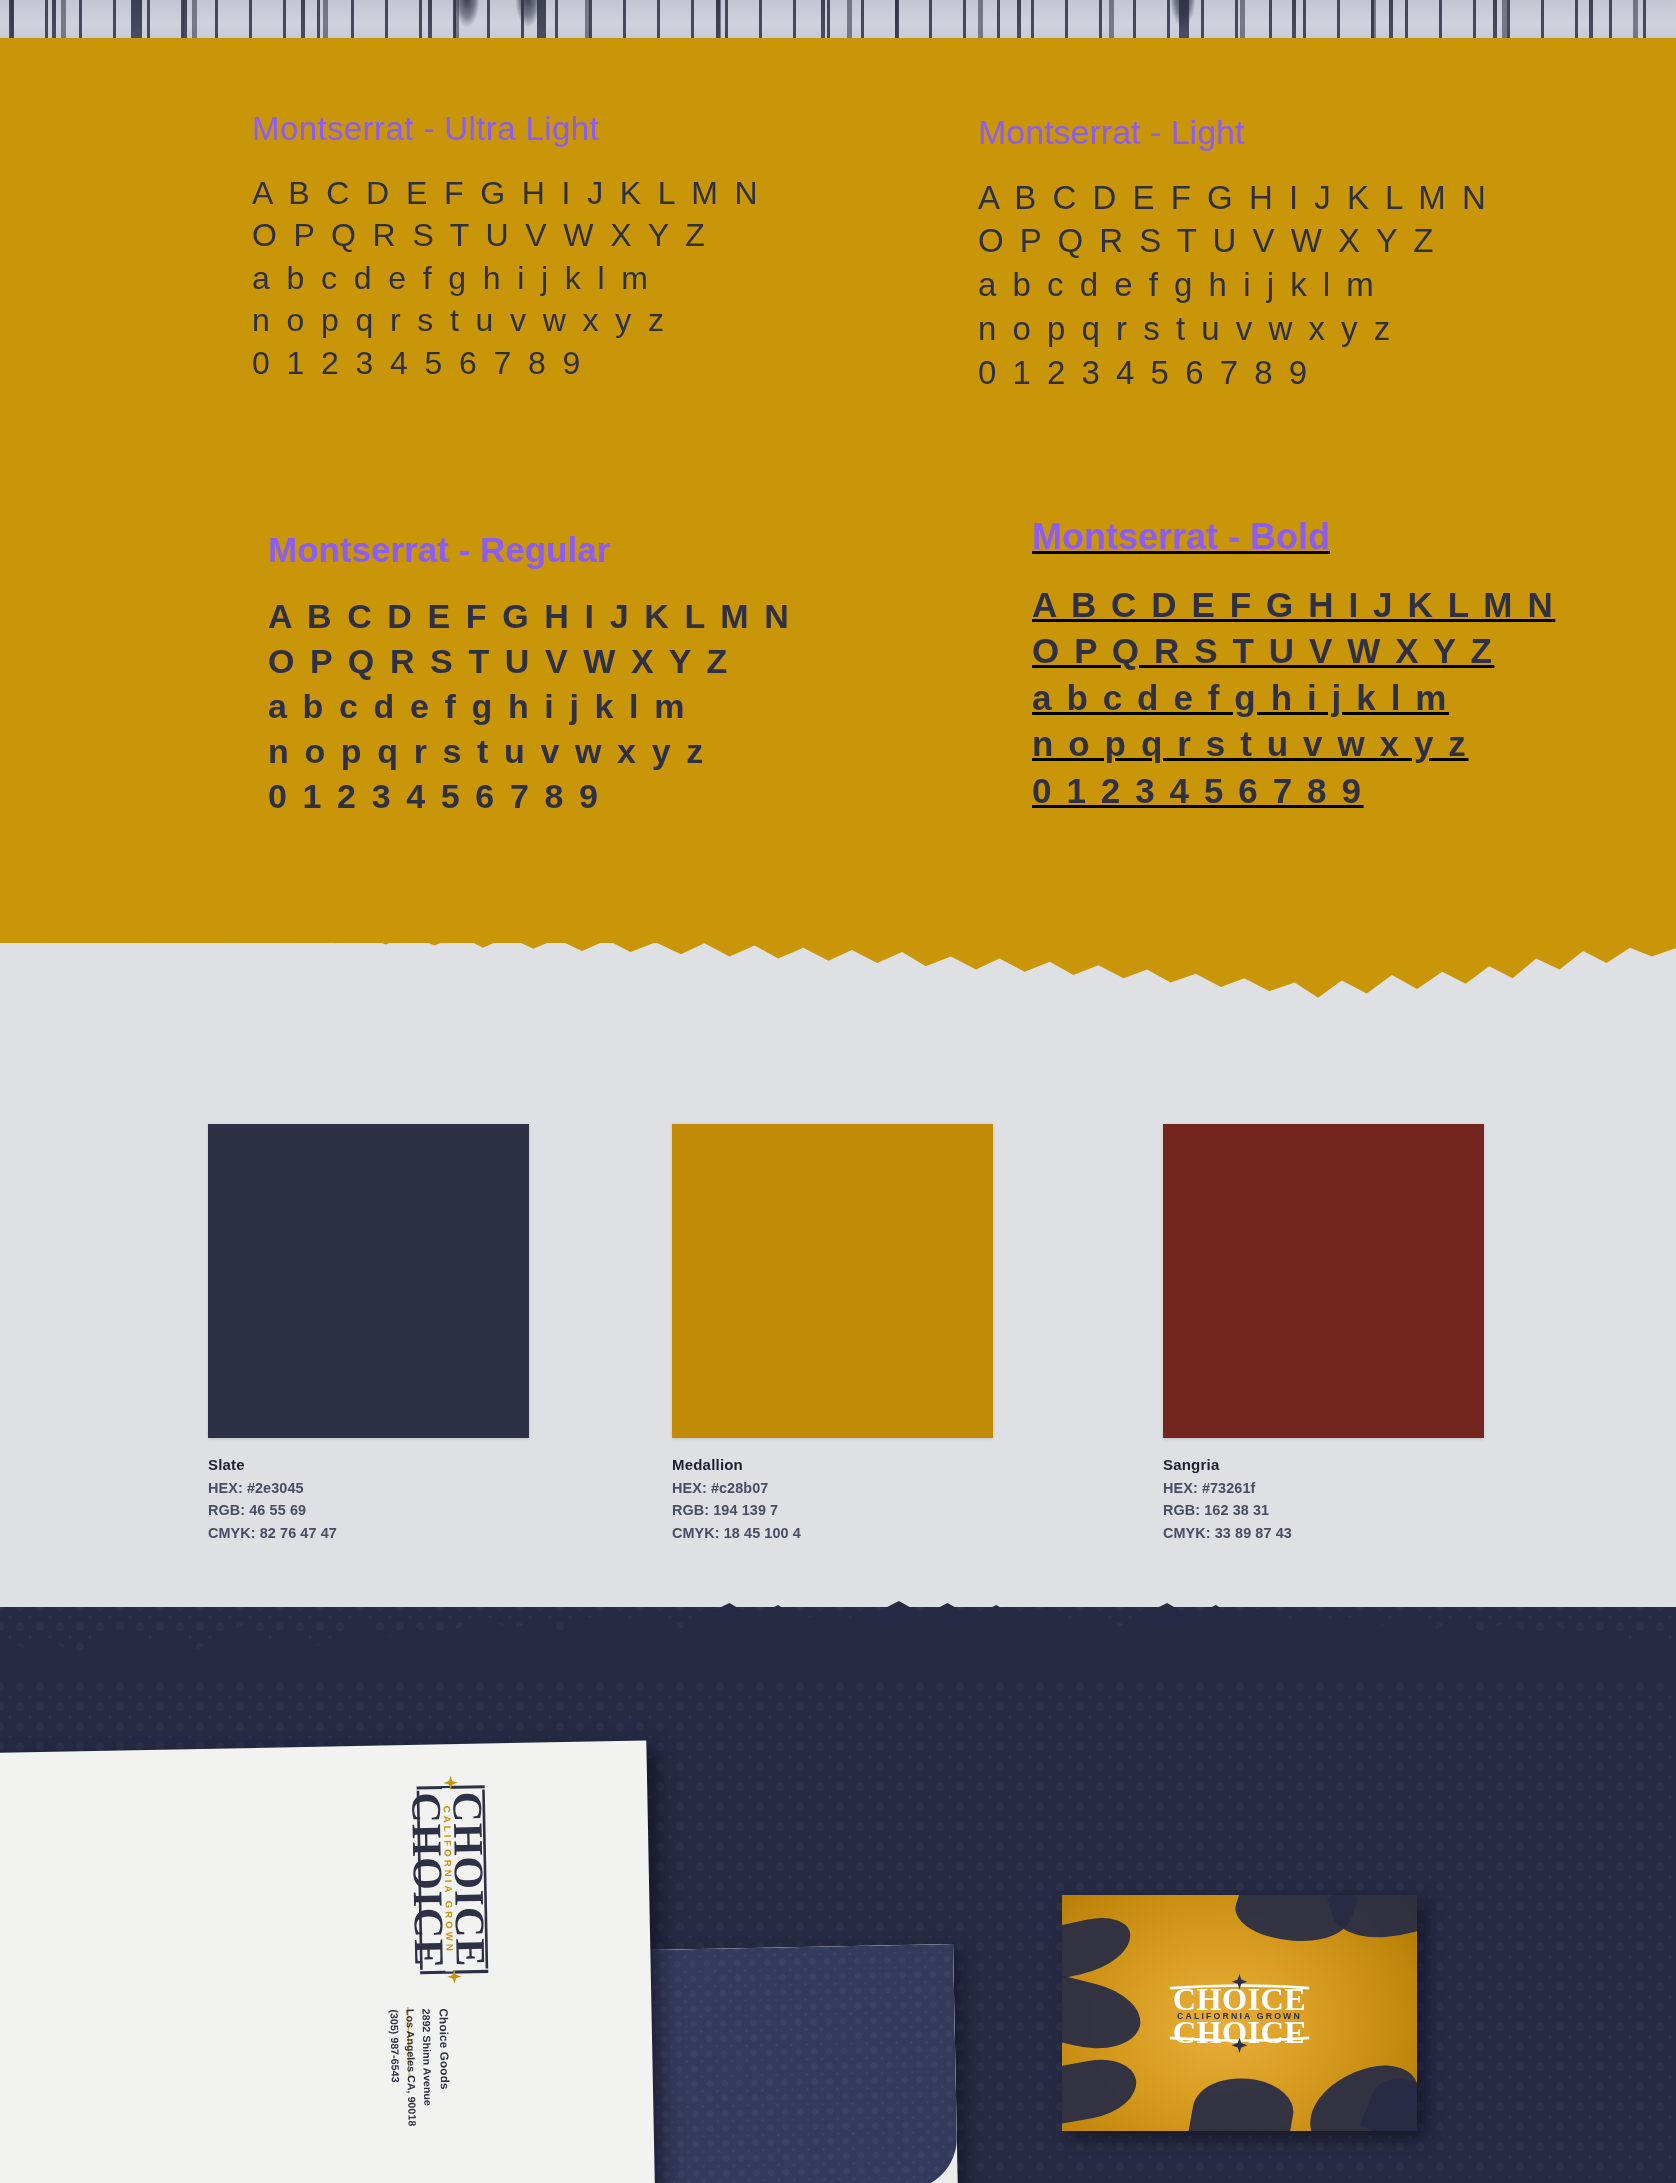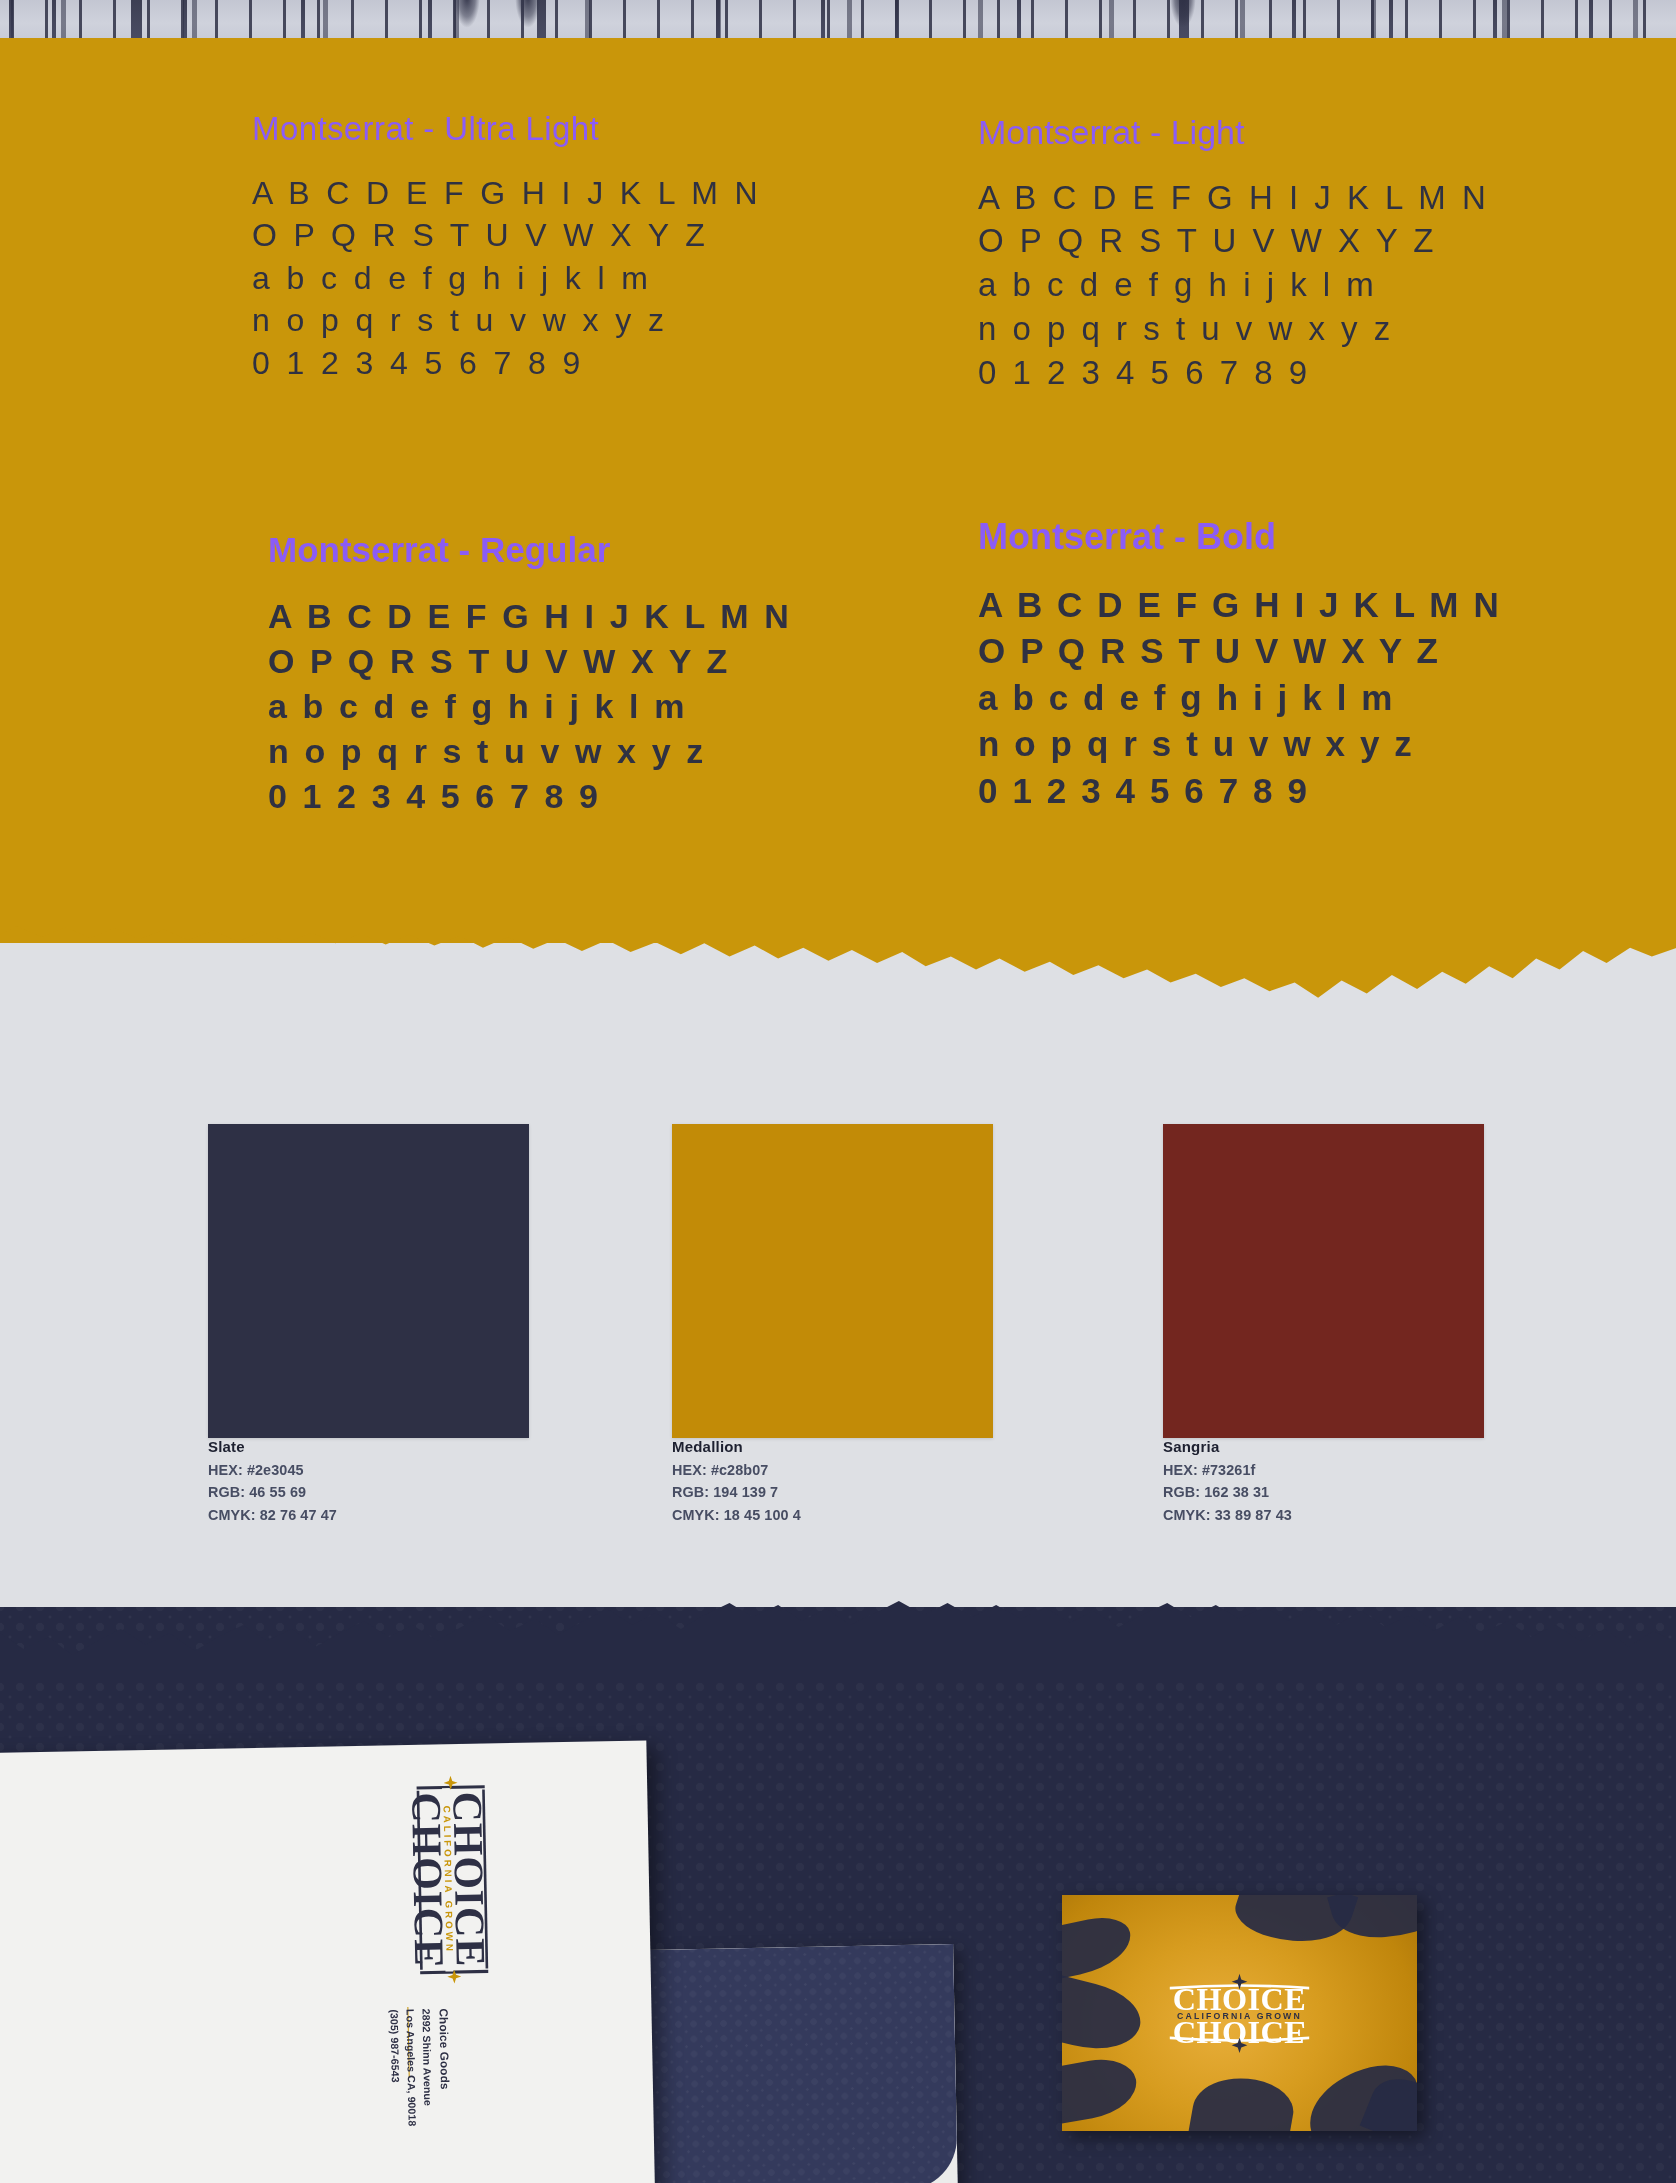--- a/index.html
+++ b/index.html
@@ -61,21 +61,21 @@
 
   
   #palette-panel{
     position:absolute; left:0; top:943px; width:1677px; height:672px;
     background:#dee0e4;
   }
   .swatch-wrap{ position:absolute; top:1124px; }
   .swatch-chip{
     width:321px; height:314px; box-shadow:0 1.3px 3.1px rgba(0,0,0,.13);
   }
-  .swatch-meta{ margin-top:0; }
+  .swatch-meta{ margin-top:18px; }
   .swatch-name{ font-size:15px; font-weight:800; color:#1d2030; letter-spacing:0.2px; }
   .swatch-line{ font-size:14.4px; font-weight:700; color:#474d63; letter-spacing:0.1px; margin-top:6.5px; }
 
   
   #navy-panel{
     position:absolute; left:0; top:1607px; width:1677px; height:1101px;
     background:#262a44;
   }
   #navy-pattern{
     position:absolute; inset:0;
@@ -187,21 +187,21 @@
   <div class="type-title">Montserrat - Regular</div>
   <div class="type-rows">
     <div>A B C D E F G H I J K L M N</div>
     <div>O P Q R S T U V W X Y Z</div>
     <div>a b c d e f g h i j k l m</div>
     <div>n o p q r s t u v w x y z</div>
     <div>0 1 2 3 4 5 6 7 8 9</div>
   </div>
 </div>
 
-<div class="type-col w-bold" style="left:978px; top:516px;">
+<div class="type-col w-bold" style="left:1032px; top:516px;text-decoration:underline;">
   <div class="type-title">Montserrat - Bold</div>
   <div class="type-rows">
     <div>A B C D E F G H I J K L M N</div>
     <div>O P Q R S T U V W X Y Z</div>
     <div>a b c d e f g h i j k l m</div>
     <div>n o p q r s t u v w x y z</div>
     <div>0 1 2 3 4 5 6 7 8 9</div>
   </div>
 </div>
 

